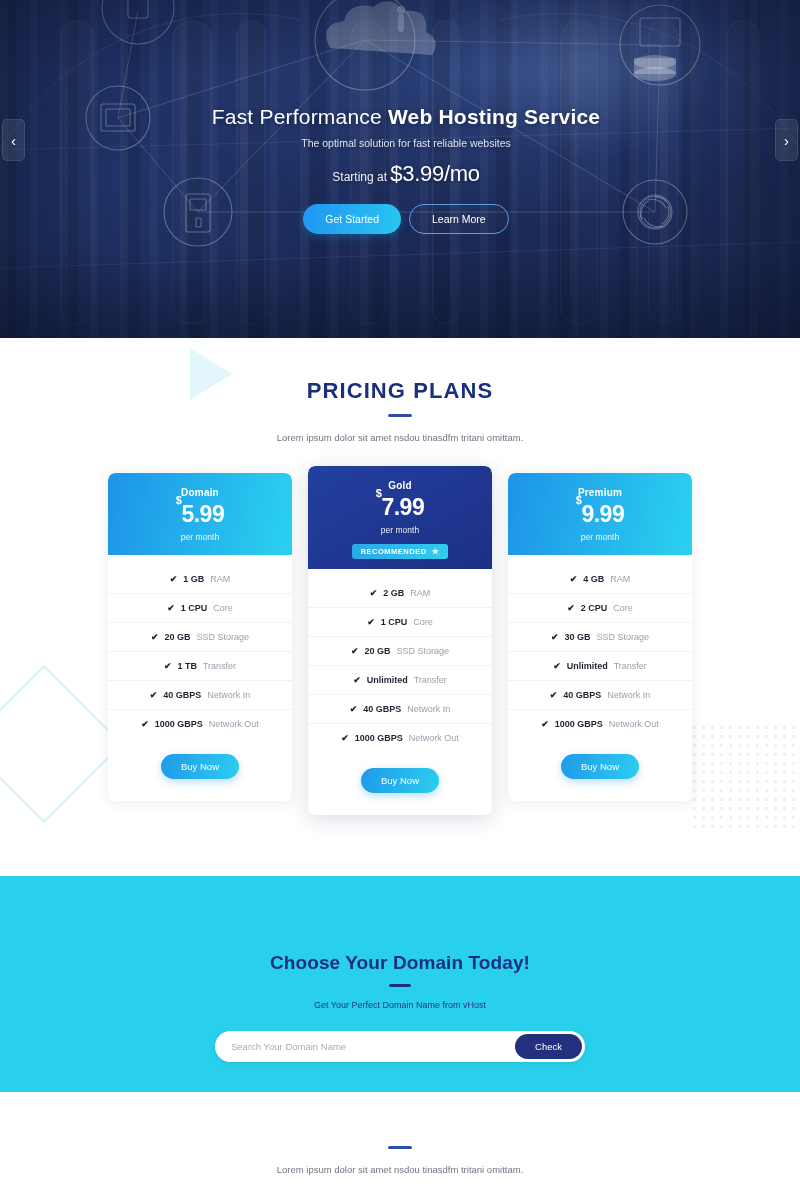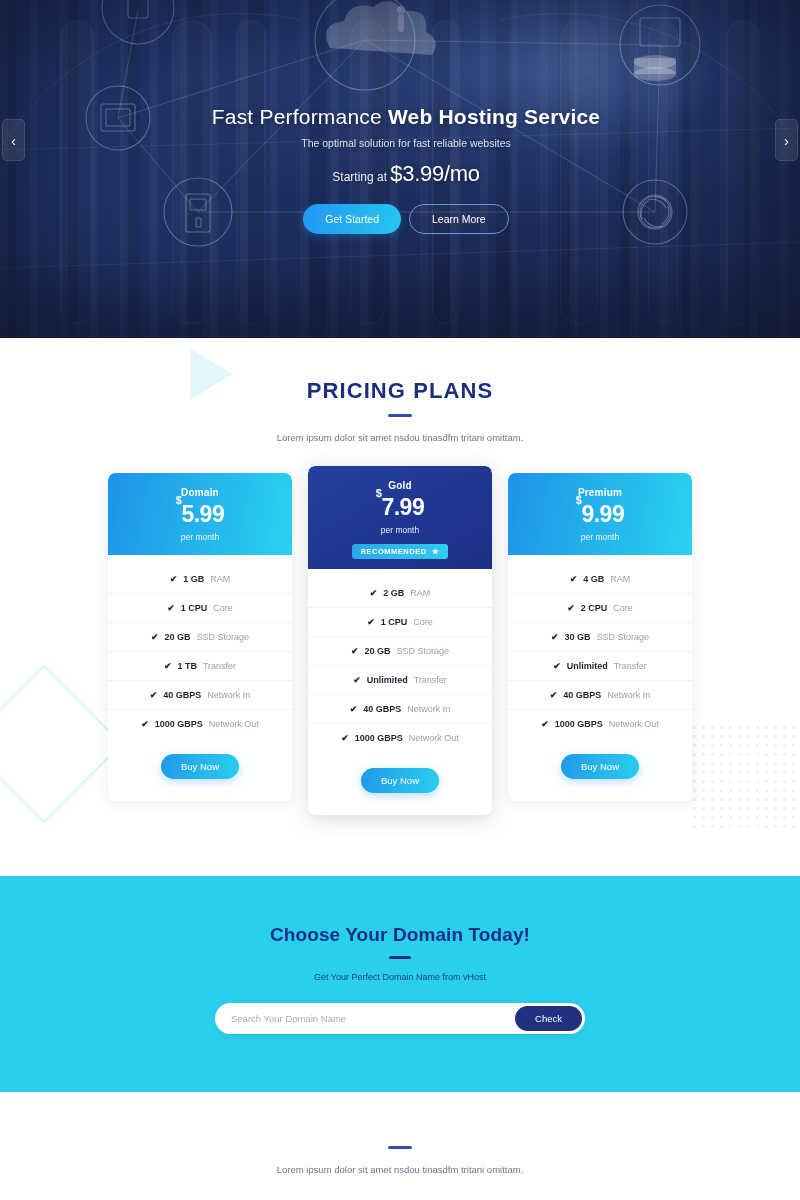--- a/index.html
+++ b/index.html
@@ -236,21 +236,21 @@
     background: linear-gradient(100deg, #1f9ae9 0%, #2bcdf0 100%);
     box-shadow: 0 3px 9px rgba(25,150,225,.30);
     cursor: pointer;
   }
 
   
   .domain {
     width: 800px; height: 216px;
     background: #29d0eb;
     text-align: center;
-    padding-top: 48px;
+    padding-top: 76px;
   }
   .domain-title {
     font-size: 19px; font-weight: 700; color: #1c2f86; letter-spacing: .1px;
   }
   .domain-title b { font-weight: 800; }
   .domain .divider { background: #1c2f86; width: 22px; }
   .domain-sub { margin-top: 13px; font-size: 9px; color: #1f3a86; }
 
   .search-wrap {
     margin: 21px auto 0;

